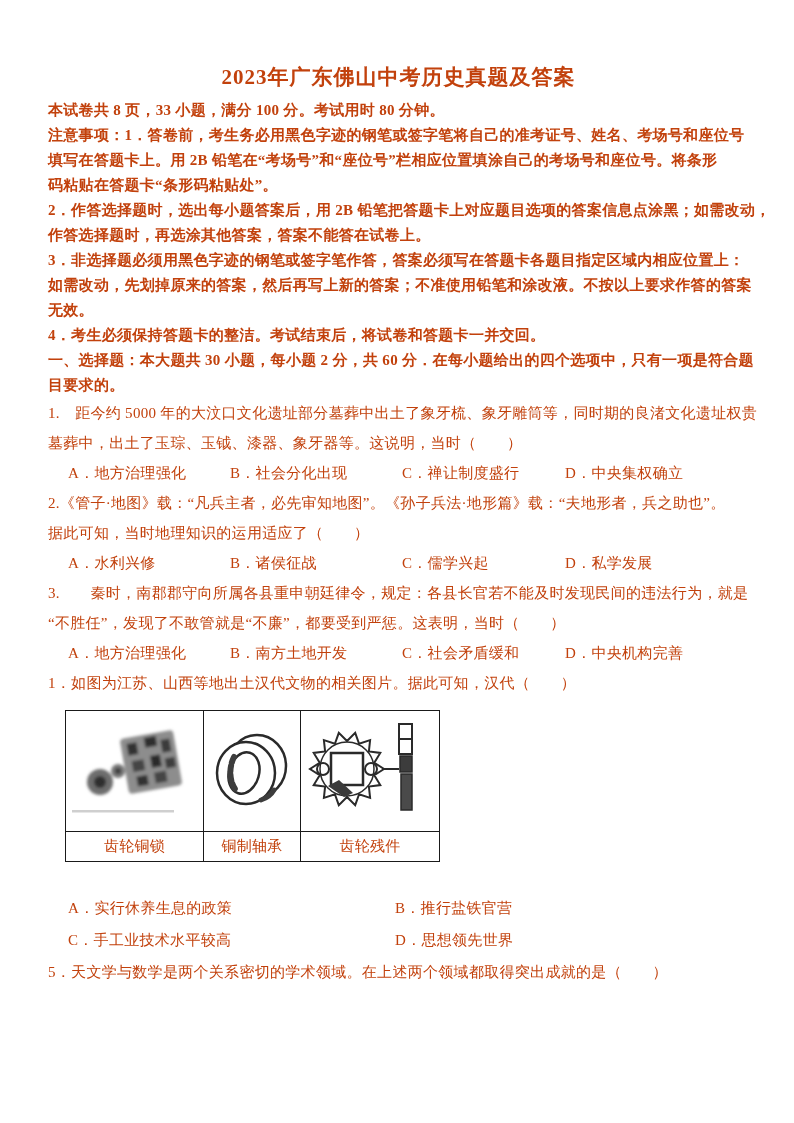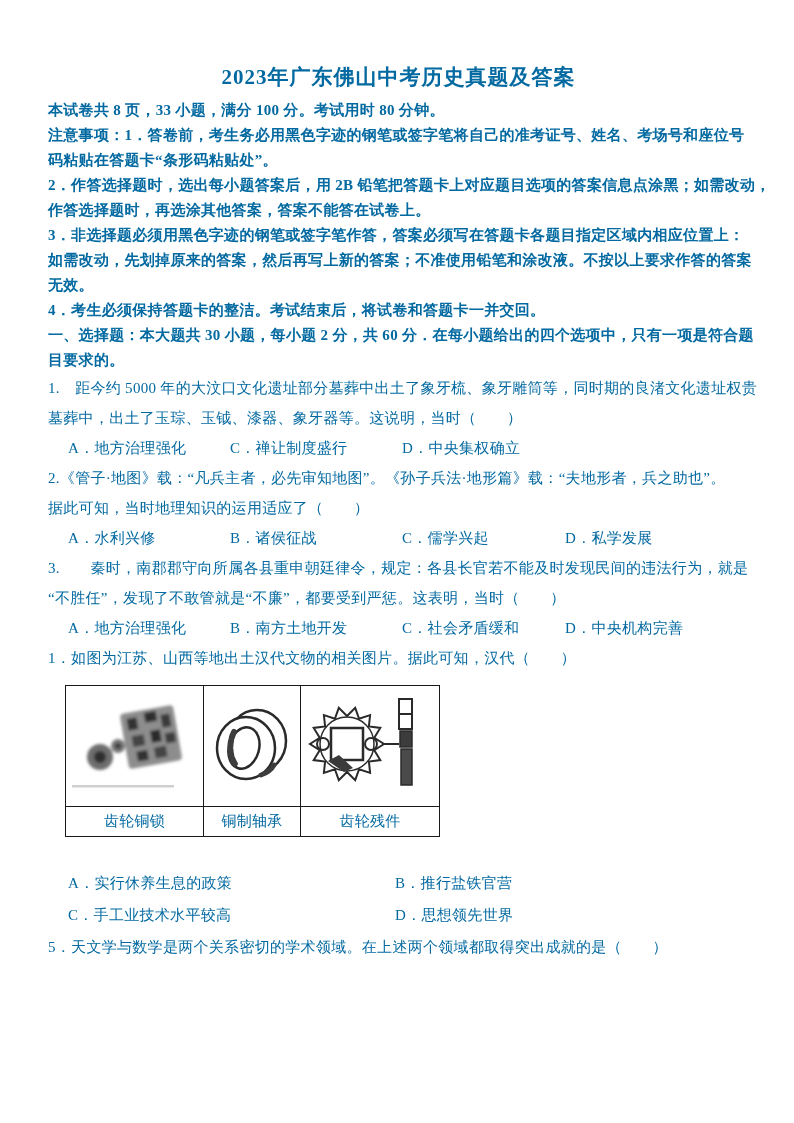--- a/index.html
+++ b/index.html
@@ -1,20 +1,20 @@
 <!DOCTYPE html>
 <html><head>
 <meta charset="utf-8">
 <style>
   * { margin:0; padding:0; box-sizing:border-box; }
   html,body { background:#ffffff; }
   body { width:794px; height:1123px; overflow:hidden; }
   .page {
     position:relative; width:794px; height:1123px; background:#fff;
-    padding:62px 45px 0 48px; color:#0369a1;
+    padding:62px 45px 0 48px; color:#c2410c;
     font-family:"Liberation Serif","DejaVu Serif",serif;
   }
   .title {
     font-size:21px; font-weight:700; text-align:center;
     line-height:30px; margin-bottom:6px; letter-spacing:1px; white-space:nowrap;
   }
   .b-line {
     font-weight:700; font-size:15px; line-height:25px;
     letter-spacing:0.3px; white-space:nowrap;
   }
@@ -44,39 +44,41 @@
 <div class="page">
 
   <h1 class="title">2023年广东佛山中考历史真题及答案</h1>
 
   <div>
     <p class="b-line">本试卷共 8 页，33 小题，满分 100 分。考试用时 80 分钟。</p>
   </div>
 
   <div>
     <p class="b-line">注意事项：1．答卷前，考生务必用黑色字迹的钢笔或签字笔将自己的准考证号、姓名、考场号和座位号</p>
+    <p class="b-line">填写在答题卡上。用 2B 铅笔在“考场号”和“座位号”栏相应位置填涂自己的考场号和座位号。将条形</p>
     <p class="b-line">码粘贴在答题卡“条形码粘贴处”。</p>
     <p class="b-line">2．作答选择题时，选出每小题答案后，用 2B 铅笔把答题卡上对应题目选项的答案信息点涂黑；如需改动，</p>
     <p class="b-line">作答选择题时，再选涂其他答案，答案不能答在试卷上。</p>
     <p class="b-line">3．非选择题必须用黑色字迹的钢笔或签字笔作答，答案必须写在答题卡各题目指定区域内相应位置上：</p>
     <p class="b-line">如需改动，先划掉原来的答案，然后再写上新的答案；不准使用铅笔和涂改液。不按以上要求作答的答案</p>
     <p class="b-line">无效。</p>
     <p class="b-line">4．考生必须保持答题卡的整洁。考试结束后，将试卷和答题卡一并交回。</p>
   </div>
 
   <div>
     <p class="b-line">一、选择题：本大题共 30 小题，每小题 2 分，共 60 分．在每小题给出的四个选项中，只有一项是符合题</p>
     <p class="b-line">目要求的。</p>
   </div>
 
   <div>
     <p class="q-line">1.　距今约 5000 年的大汶口文化遗址部分墓葬中出土了象牙梳、象牙雕筒等，同时期的良渚文化遗址权贵</p>
     <p class="q-line">墓葬中，出土了玉琮、玉钺、漆器、象牙器等。这说明，当时（　　）</p>
     <div class="opts4">
       <span>A．地方治理强化</span>
+      <span>B．社会分化出现</span>
       <span>C．禅让制度盛行</span>
       <span>D．中央集权确立</span>
     </div>
   </div>
 
   <div>
     <p class="q-line">2.《管子·地图》载：“凡兵主者，必先审知地图”。《孙子兵法·地形篇》载：“夫地形者，兵之助也”。</p>
     <p class="q-line">据此可知，当时地理知识的运用适应了（　　）</p>
     <div class="opts4">
       <span>A．水利兴修</span>

